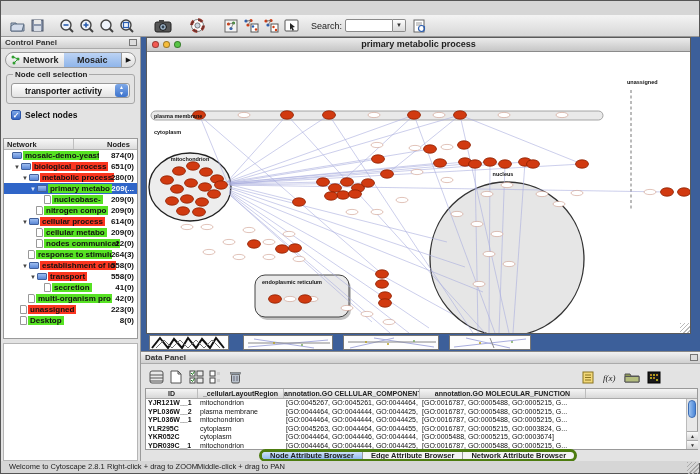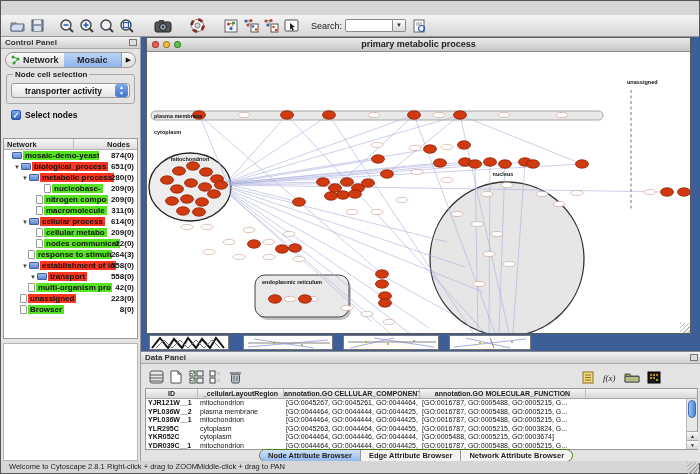--- a/index.html
+++ b/index.html
@@ -90,21 +90,21 @@
     font-size:7px;font-weight:bold;color:#222;}
   .dhead div{border-right:1px solid #bdbdbd;text-align:center;overflow:hidden;white-space:nowrap;padding-top:1px;}
   .drow{display:flex;height:8.5px;font-size:7px;color:#111;white-space:nowrap;}
   .drow div{overflow:hidden;padding:0 2px;}
   .drow .cid{font-weight:bold;}
   .dscroll{position:absolute;right:0px;top:10px;bottom:0;width:11px;background:#e8e8e8;border-left:1px solid #bbb;}
   .dthumb{position:absolute;left:1px;top:1px;width:8px;height:18px;border-radius:4px;
     background:linear-gradient(90deg,#9cc2f0,#4a86d8);border:1px solid #3b6cb4;}
   .dsbtn{position:absolute;left:0;width:11px;height:9px;font-size:5px;text-align:center;line-height:9px;color:#333;
     background:linear-gradient(#fafafa,#d5d5d5);border-top:1px solid #aaa;}
-  .dtabs{position:absolute;left:118px;bottom:1px;height:13px;display:flex;border:1px solid #4d7c0f;border-radius:7px;overflow:hidden;background:#f4f4f4;}
+  .dtabs{position:absolute;left:118px;bottom:1px;height:13px;display:flex;border:3px solid #4d7c0f;border-radius:7px;overflow:hidden;background:#f4f4f4;}
   .dtab{padding:0 8px;font-size:7.5px;font-weight:bold;color:#222;display:flex;align-items:center;border-right:1px solid #9a9a9a;}
   .dtab:last-child{border-right:none;}
   .dtab.sel{background:linear-gradient(#cfe1f8,#92bbee);}
 
   
   .statusbar{position:absolute;left:0;bottom:0;width:100%;height:12px;background:#d6d6d6;
     font-size:7.5px;color:#222;}
   .statusbar span{position:absolute;top:1px;}
   .sgrip{position:absolute;right:0;bottom:0;width:12px;height:12px;
     background:repeating-linear-gradient(135deg,#aaa 0 1px,transparent 1px 3px);}
@@ -286,37 +286,38 @@
             <span class="tlabel red">biological_process</span>
             <span class="tnodes">651(0)</span>
           </div>
           <div class="trow">
             <span style="flex: 0 0 auto; width: 18px;"></span>
             <span class="tarrow">▼</span>
             <span class="tfolder"></span>
             <span class="tlabel red">metabolic process</span>
             <span class="tnodes">280(0)</span>
           </div>
+          <div class="trow sel">
+            <span style="flex: 0 0 auto; width: 26px;"></span>
+            <span class="tarrow">▼</span>
+            <span class="tfolder"></span>
+            <span class="tlabel green">primary metabo</span>
+            <span class="tnodes">209(...</span>
+          </div>
           <div class="trow">
             <span style="flex: 0 0 auto; width: 40px;"></span>
             <span class="tleaf"></span>
             <span class="tlabel green">nucleobase-</span>
             <span class="tnodes">209(0)</span>
           </div>
           <div class="trow">
             <span style="flex: 0 0 auto; width: 32px;"></span>
             <span class="tleaf"></span>
             <span class="tlabel green">nitrogen compo</span>
             <span class="tnodes">209(0)</span>
-          </div>
-          <div class="trow">
-            <span style="flex: 0 0 auto; width: 32px;"></span>
-            <span class="tleaf"></span>
-            <span class="tlabel green">macromolecule</span>
-            <span class="tnodes">311(0)</span>
           </div>
           <div class="trow">
             <span style="flex: 0 0 auto; width: 18px;"></span>
             <span class="tarrow">▼</span>
             <span class="tfolder"></span>
             <span class="tlabel red">cellular process</span>
             <span class="tnodes">614(0)</span>
           </div>
           <div class="trow">
             <span style="flex: 0 0 auto; width: 32px;"></span>
@@ -344,35 +345,41 @@
             <span class="tnodes">558(0)</span>
           </div>
           <div class="trow">
             <span style="flex: 0 0 auto; width: 26px;"></span>
             <span class="tarrow">▼</span>
             <span class="tfolder"></span>
             <span class="tlabel red">transport</span>
             <span class="tnodes">558(0)</span>
           </div>
           <div class="trow">
+            <span style="flex: 0 0 auto; width: 40px;"></span>
+            <span class="tleaf"></span>
+            <span class="tlabel green">secretion</span>
+            <span class="tnodes">41(0)</span>
+          </div>
+          <div class="trow">
             <span style="flex: 0 0 auto; width: 24px;"></span>
             <span class="tleaf"></span>
             <span class="tlabel green">multi-organism pro</span>
             <span class="tnodes">42(0)</span>
           </div>
           <div class="trow">
             <span style="flex: 0 0 auto; width: 16px;"></span>
             <span class="tleaf"></span>
             <span class="tlabel red">unassigned</span>
             <span class="tnodes">223(0)</span>
           </div>
           <div class="trow">
             <span style="flex: 0 0 auto; width: 16px;"></span>
             <span class="tleaf"></span>
-            <span class="tlabel green">Browser</span>
+            <span class="tlabel green">Desktop</span>
             <span class="tnodes">8(0)</span>
           </div>
         </div>
     </div>
     <div class="birdseye"></div>
   </div>
 
   <div class="desktop">
     <div class="netwin">
       <div class="wtitle">

